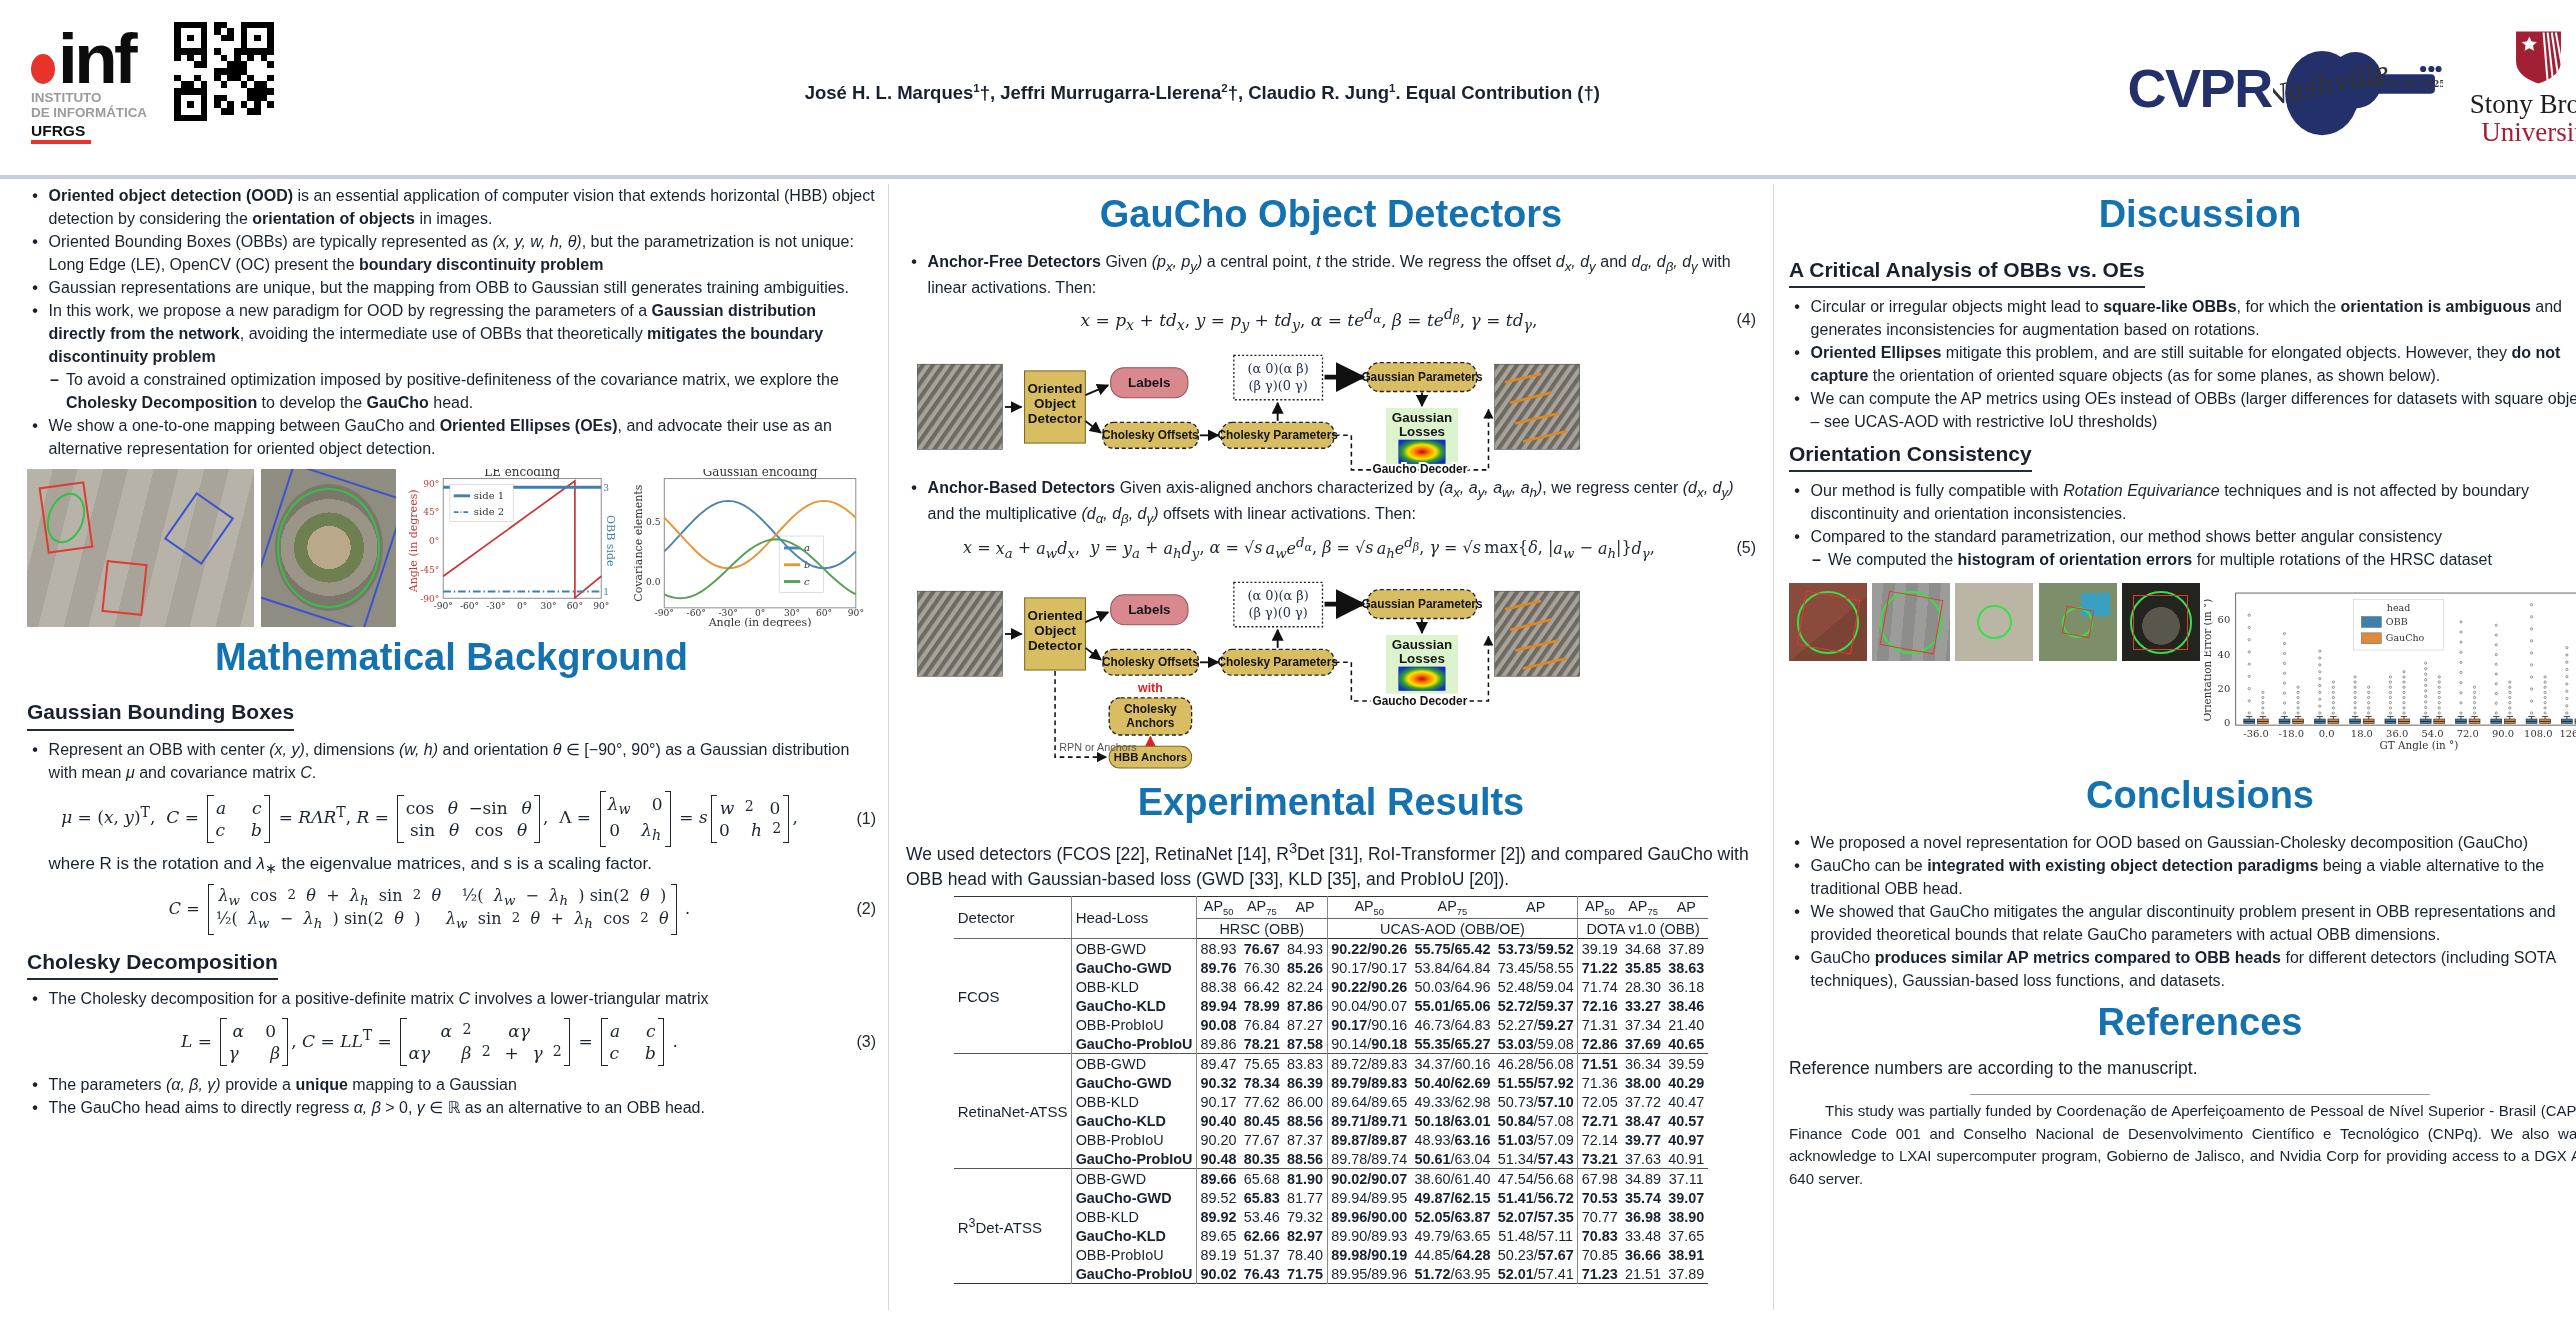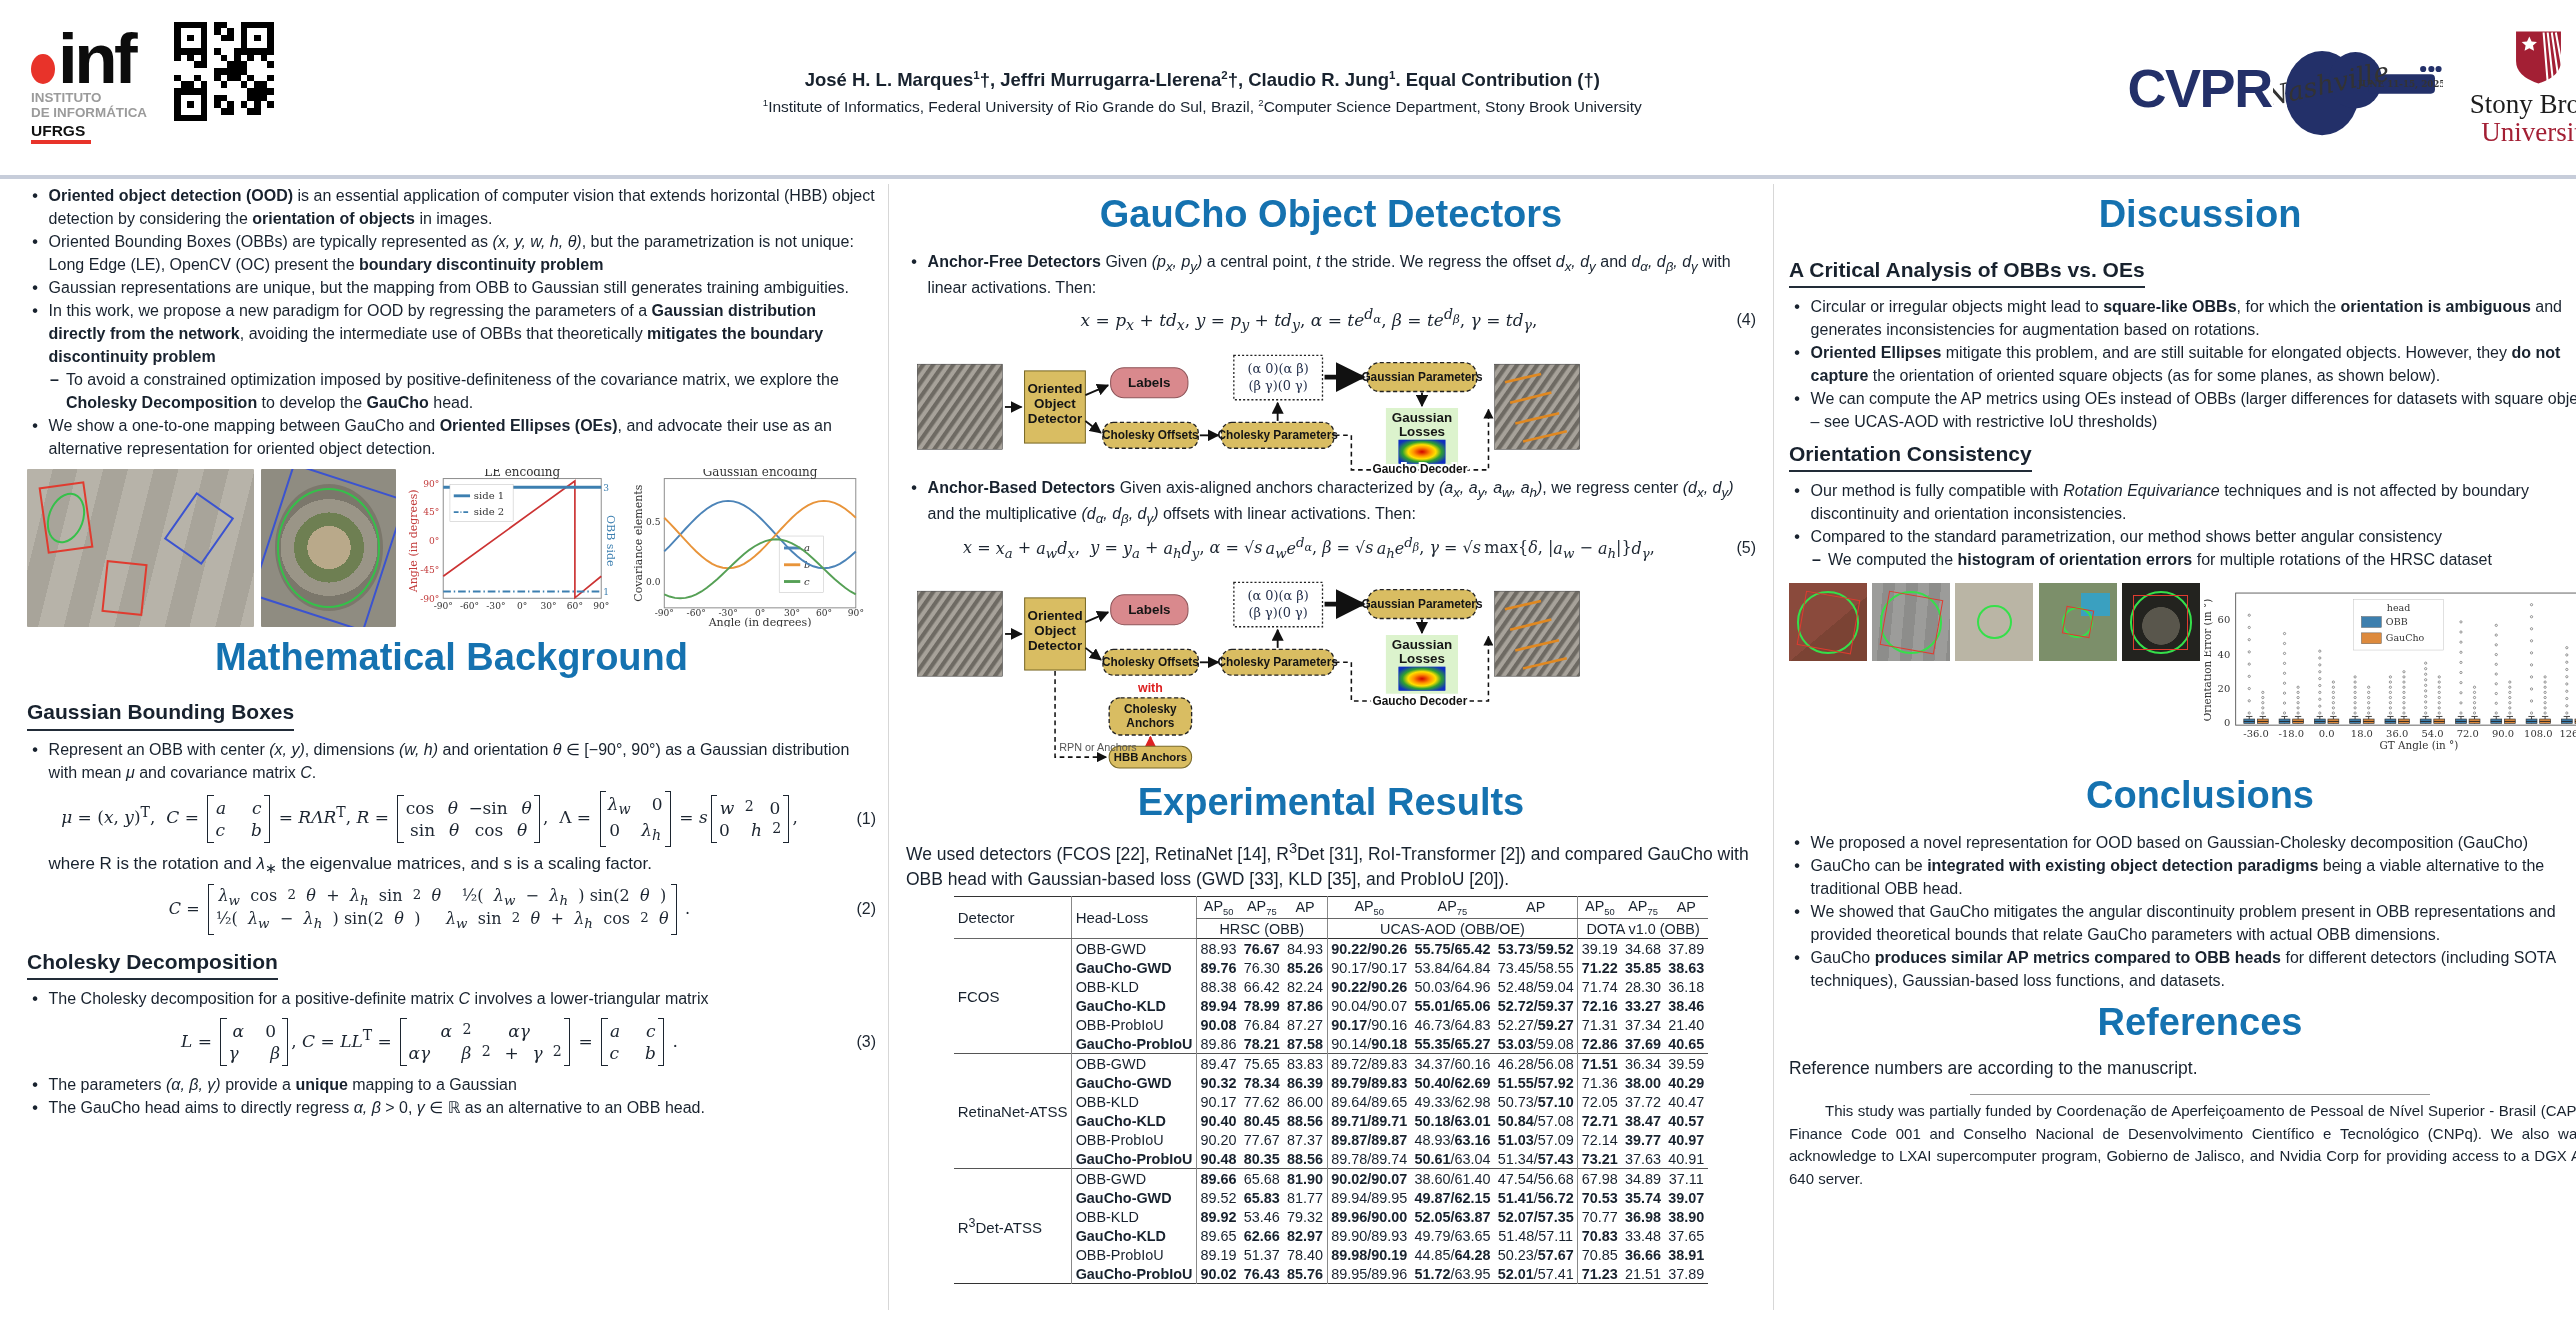--- a/index.html
+++ b/index.html
@@ -349,21 +349,20 @@
         <i style="grid-area:15/9;background:#fff"></i>
         <i style="grid-area:15/10;background:#fff"></i>
         <i style="grid-area:15/11;background:#fff"></i>
         <i style="grid-area:15/12;background:#fff"></i>
         <i style="grid-area:15/13;background:#fff"></i>
         <i style="grid-area:15/14;background:#fff"></i>
         <i style="grid-area:15/15;background:#fff"></i>
       </div>
     <div class="head-center">
       <p class="authors">José H. L. Marques<sup>1</sup>†, Jeffri Murrugarra-Llerena<sup>2</sup>†, Claudio R. Jung<sup>1</sup>. Equal Contribution (†)</p>
-      <p class="affil"><sup>1</sup>Institute of Informatics, Federal University of Rio Grande do Sul, Brazil, <sup>2</sup>Computer Science Department, Stony Brook University</p>
     </div>
     <div class="logo-cvpr">
       <span class="cvpr-word">CVPR</span>
       <svg class="guitar" viewBox="0 0 330 230">
         <ellipse cx="95" cy="125" rx="72" ry="82" fill="#233069"></ellipse>
         <ellipse cx="160" cy="100" rx="52" ry="55" fill="#233069"></ellipse>
         <rect x="185" y="88" width="130" height="38" rx="8" fill="#233069"></rect>
         <circle cx="292" cy="78" r="6" fill="#233069"></circle>
           <circle cx="308" cy="78" r="6" fill="#233069"></circle>
           <circle cx="322" cy="78" r="6" fill="#233069"></circle>
@@ -875,21 +874,21 @@
               <td>44.85/<b>64.28</b></td>
               <td>50.23/<b>57.67</b></td>
               <td class="vb">70.85</td>
               <td><b>36.66</b></td>
               <td><b>38.91</b></td>
             </tr>
             <tr>
               <td class="hl vb"><b>GauCho-ProbIoU</b></td>
               <td class="vb"><b>90.02</b></td>
               <td><b>76.43</b></td>
-              <td><b>85.76</b></td>
+              <td><b>71.75</b></td>
               <td class="vb">89.95/89.96</td>
               <td><b>51.72</b>/63.95</td>
               <td><b>52.01</b>/57.41</td>
               <td class="vb"><b>71.23</b></td>
               <td>21.51</td>
               <td>37.89</td>
             </tr>
           </tbody>
       </table>
     </section>

